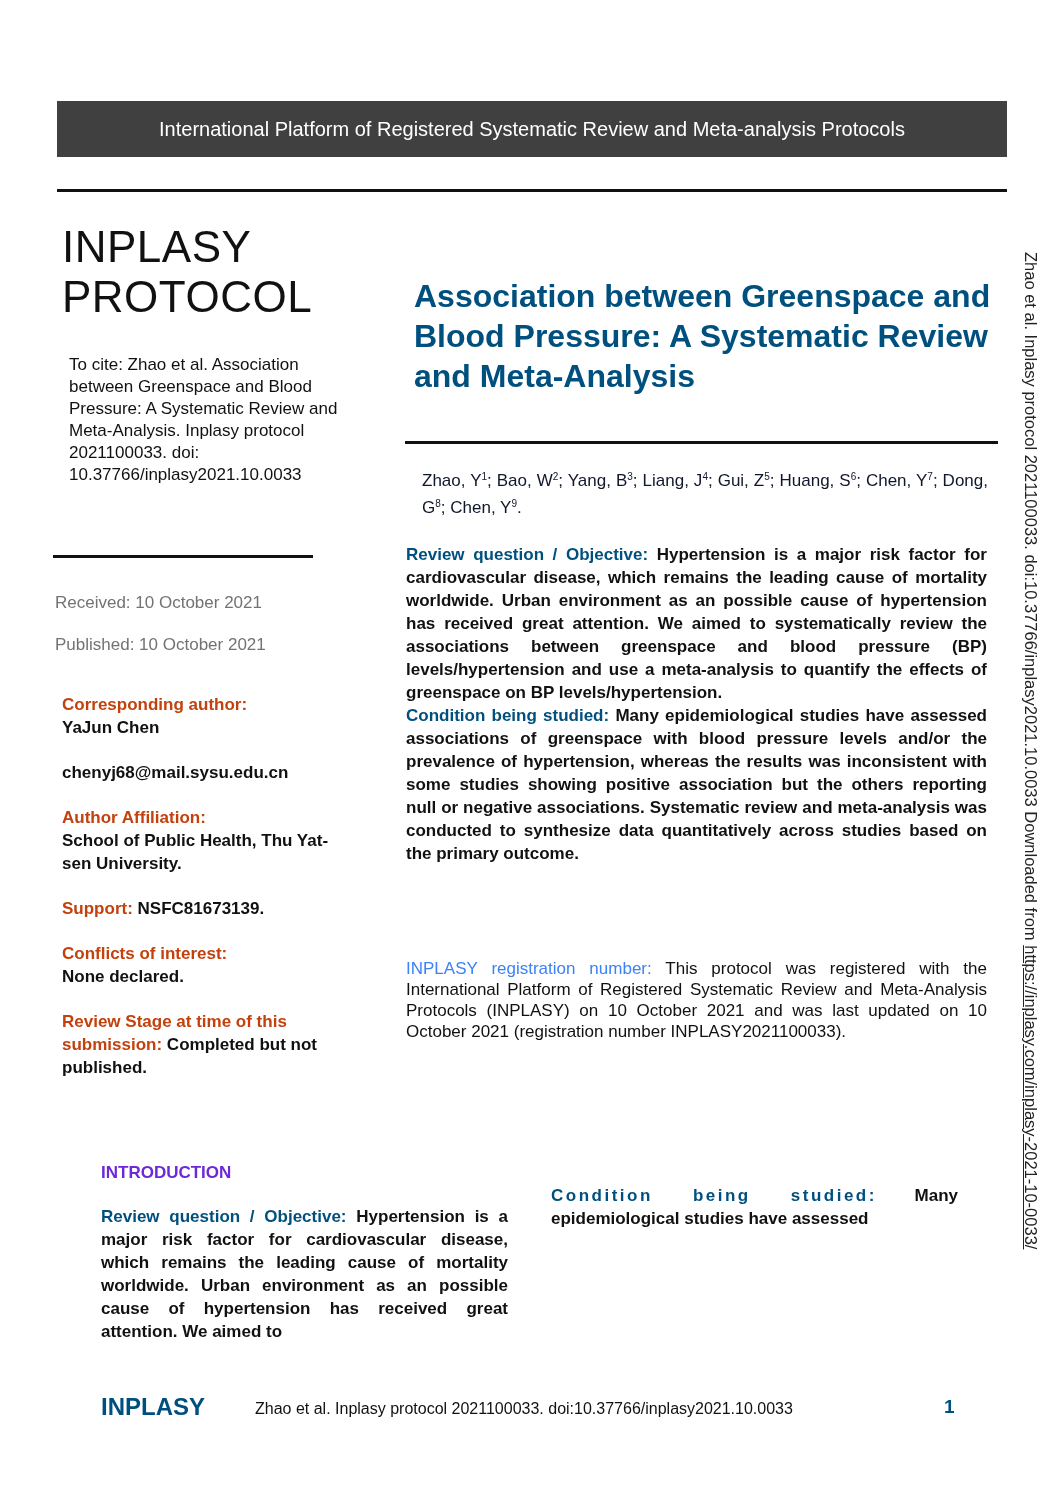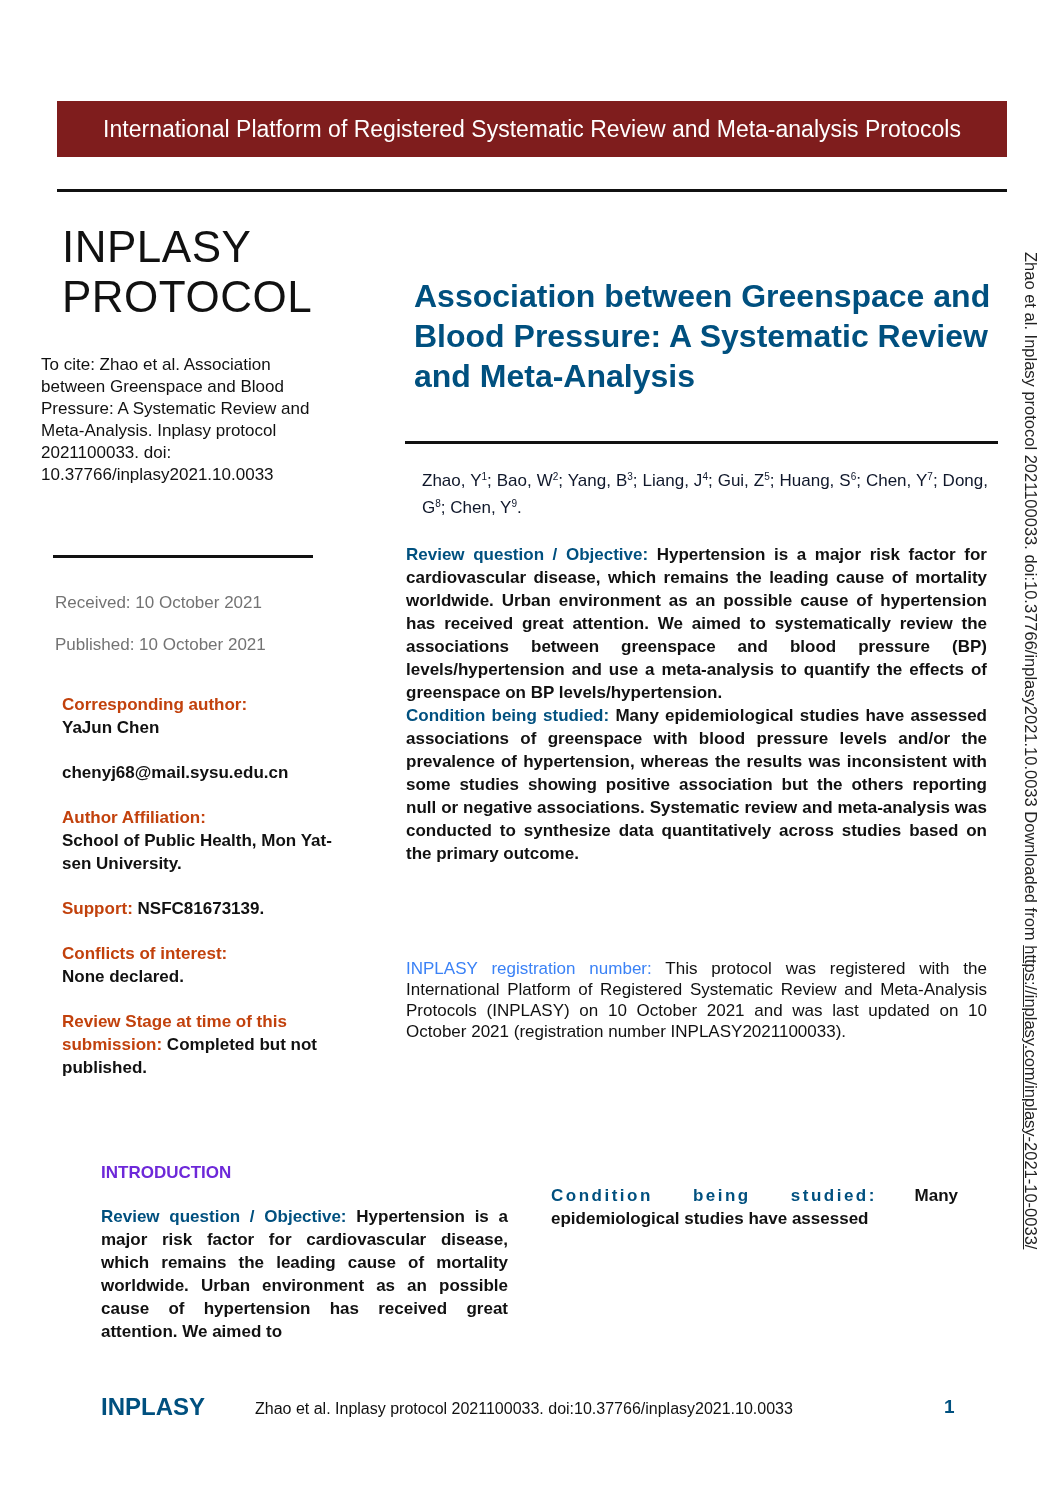--- a/index.html
+++ b/index.html
@@ -2,33 +2,33 @@
 <html><head>
 <meta charset="utf-8">
 <style>
   html, body { margin: 0; padding: 0; background: #ffffff; }
   body {
     width: 1058px; height: 1497px; position: relative; overflow: hidden;
     font-family: "Liberation Sans", "DejaVu Sans", sans-serif; color: #111;
   }
   .banner {
     position: absolute; left: 57px; top: 101px; width: 950px; height: 56px;
-    background: #7f1d1d; color: #fff; font-size: 23px;
+    background: #404040; color: #fff; font-size: 20px;
     display: flex; align-items: center; justify-content: center;
     box-sizing: border-box;
   }
   .rule-top {
     position: absolute; left: 57px; top: 189px; width: 950px; height: 3px; background: #111;
   }
   .big-title {
     position: absolute; left: 62px; top: 222px; font-size: 44px; line-height: 50px;
     color: #111; font-weight: normal; margin: 0; letter-spacing: 0.5px;
   }
   .cite {
-    position: absolute; left: 41px; top: 354px; width: 285px; font-size: 17px; line-height: 22px; color: #111;
+    position: absolute; left: 69px; top: 354px; width: 285px; font-size: 17px; line-height: 22px; color: #111;
   }
   .rule-left {
     position: absolute; left: 53px; top: 555px; width: 260px; height: 3px; background: #111;
   }
   .dates {
     position: absolute; left: 55px; top: 592px; font-size: 17px; line-height: 22px; color: #737373;
   }
   .dates div { margin-bottom: 20px; }
   .meta {
     position: absolute; left: 62px; top: 693px; width: 280px; font-size: 17px; line-height: 23px; font-weight: bold; color: #111;
@@ -102,21 +102,21 @@
 </div>
 
 <div class="meta">
   <div class="block">
     <div class="label">Corresponding author:</div>
     <div>YaJun Chen</div>
   </div>
   <div class="block">chenyj68@mail.sysu.edu.cn</div>
   <div class="block">
     <div class="label">Author Affiliation:</div>
-    <div>School of Public Health, Mon Yat-sen University.</div>
+    <div>School of Public Health, Thu Yat-sen University.</div>
   </div>
   <div class="block">
     <span class="label">Support:</span>
     <span>NSFC81673139.</span>
   </div>
   <div class="block">
     <div class="label">Conflicts of interest:</div>
     <div>None declared.</div>
   </div>
   <div class="block">

